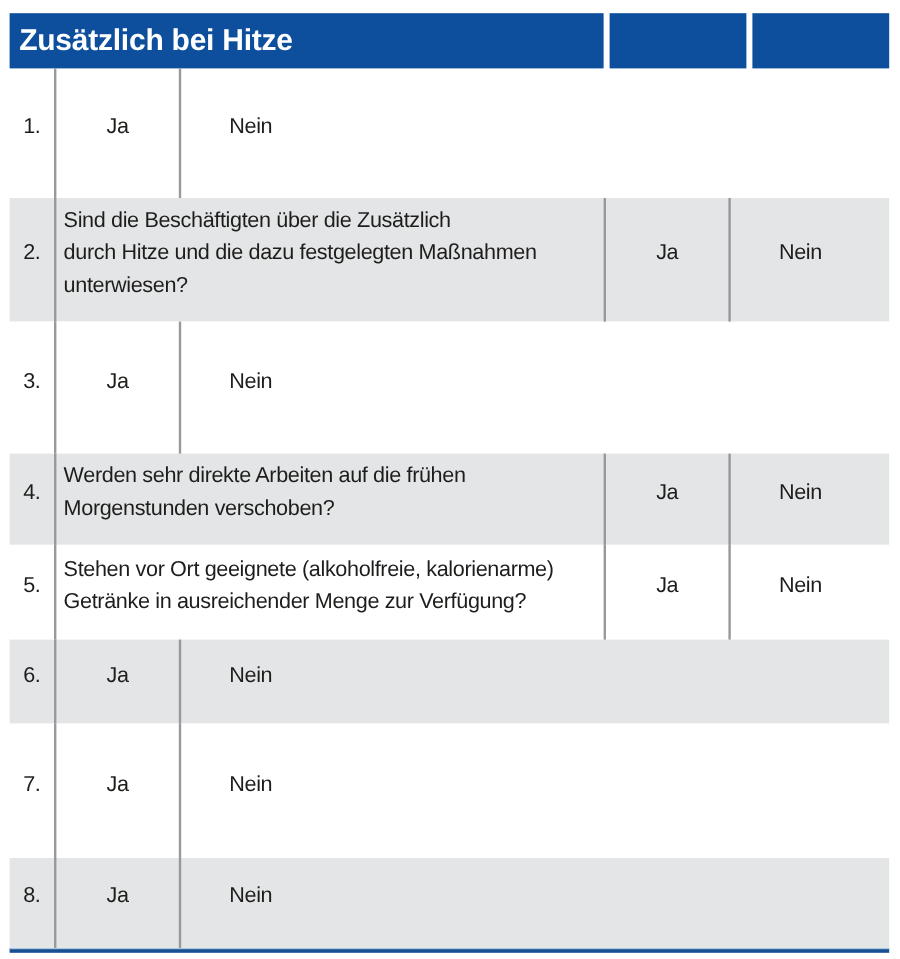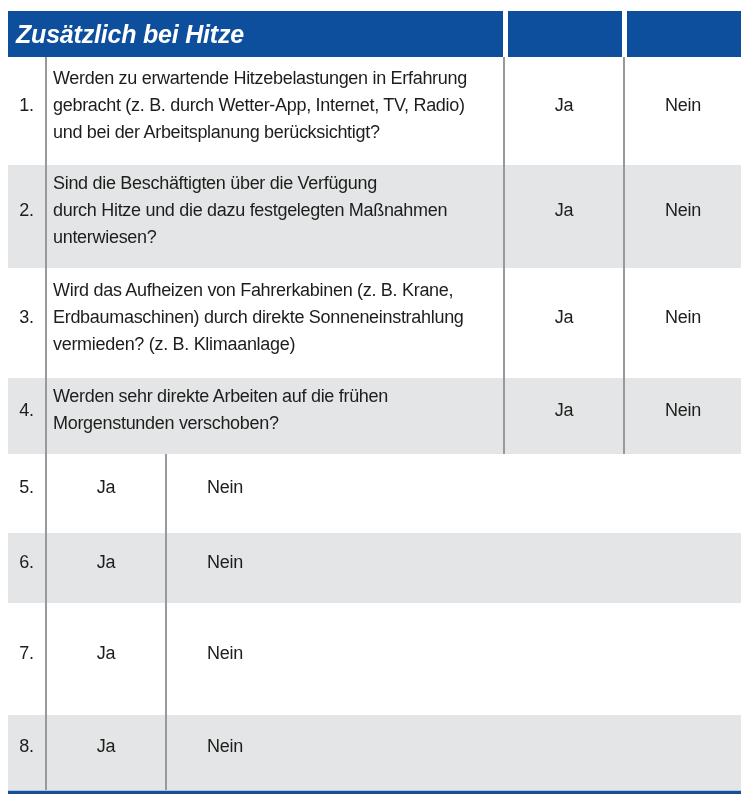--- a/index.html
+++ b/index.html
@@ -16,21 +16,21 @@
   body{
     width:750px;height:799px;overflow:hidden;
     font-family:"Liberation Sans","DejaVu Sans",sans-serif;
     color:var(--text);
   }
   .sheet{position:relative;width:750px;height:799px;padding:11px 9px 0 8px;}
   .tbl{width:733px;}
 
   
   .thead{display:flex;height:46px;}
-  .th{background:var(--header-blue);height:46px;font-style:italic;}
+  .th{background:var(--header-blue);height:46px;}
   .th-title{width:495px;margin-right:5px;display:flex;align-items:center;padding-left:8px;}
   .th-ja{width:114px;margin-right:5px;}
   .th-nein{width:114px;}
   .title{
     color:#ffffff;font-weight:bold;font-size:25px;letter-spacing:-0.2px;
   }
 
   
   .row{display:flex;background:#fff;}
   .row.gray{background:var(--row-gray);}
@@ -40,21 +40,21 @@
     font-size:18px;letter-spacing:-0.3px;
   }
   .c-num{width:37px;justify-content:center;}
   .c-q{
     width:458px;
     border-left:2px solid var(--divider-gray);
     padding-left:6px;padding-right:4px;
     line-height:27px;
     white-space:pre-line;
   }
-  .c-ja{width:120px;border-left:2px solid var(--divider-gray);justify-content:center;}
+  .c-ja{width:104px;border-left:2px solid var(--divider-gray);justify-content:center;}
   .c-nein{width:118px;border-left:2px solid var(--divider-gray);justify-content:center;}
 
   .r1{min-height:108px}.r2{min-height:103px}.r3{min-height:110px}.r4{min-height:76px}
   .r5{min-height:79px}.r6{min-height:70px}.r7{min-height:112px}.r8{min-height:75px}
 
   
   .bottom-rule{
     width:733px;height:4px;
     background:var(--bottom-blue);
     border-top:1px solid var(--bottom-blue-light);
@@ -69,55 +69,51 @@
     <div class="thead">
       <div class="th th-title">
         <span class="title">Zusätzlich bei Hitze</span>
       </div>
       <div class="th th-ja"></div>
       <div class="th th-nein"></div>
     </div>
 
     <div class="row r1">
       <div class="cell c-num">1.</div>
-      <div class="cell c-q">Werden zu erwartende Hitzebelastungen in Erfahrung
-gebracht (z. B. durch Wetter-App, Internet, TV, Radio)
-und bei der Arbeitsplanung berücksichtigt?</div>
       <div class="cell c-ja">Ja</div>
       <div class="cell c-nein">Nein</div>
     </div>
 
     <div class="row r2 gray">
       <div class="cell c-num">2.</div>
-      <div class="cell c-q">Sind die Beschäftigten über die Verfügung
+      <div class="cell c-q">Sind die Beschäftigten über die Zusätzlich
 durch Hitze und die dazu festgelegten Maßnahmen
 unterwiesen?</div>
       <div class="cell c-ja">Ja</div>
       <div class="cell c-nein">Nein</div>
     </div>
 
     <div class="row r3">
       <div class="cell c-num">3.</div>
-      <div class="cell c-q">Wird das Aufheizen von Fahrerkabinen (z. B. Krane,
-Erdbaumaschinen) durch direkte Sonneneinstrahlung
-vermieden? (z. B. Klimaanlage)</div>
       <div class="cell c-ja">Ja</div>
       <div class="cell c-nein">Nein</div>
     </div>
 
     <div class="row r4 gray">
       <div class="cell c-num">4.</div>
       <div class="cell c-q">Werden sehr direkte Arbeiten auf die frühen
 Morgenstunden verschoben?</div>
       <div class="cell c-ja">Ja</div>
       <div class="cell c-nein">Nein</div>
     </div>
 
     <div class="row r5">
       <div class="cell c-num">5.</div>
+      <div class="cell c-q">Stehen vor Ort geeignete (alkoholfreie, kalorienarme)
+Getränke in ausreichender Menge zur Verfügung?</div>
       <div class="cell c-ja">Ja</div>
       <div class="cell c-nein">Nein</div>
     </div>
 
     <div class="row r6 gray">
       <div class="cell c-num">6.</div>
       <div class="cell c-ja">Ja</div>
       <div class="cell c-nein">Nein</div>
     </div>
 

